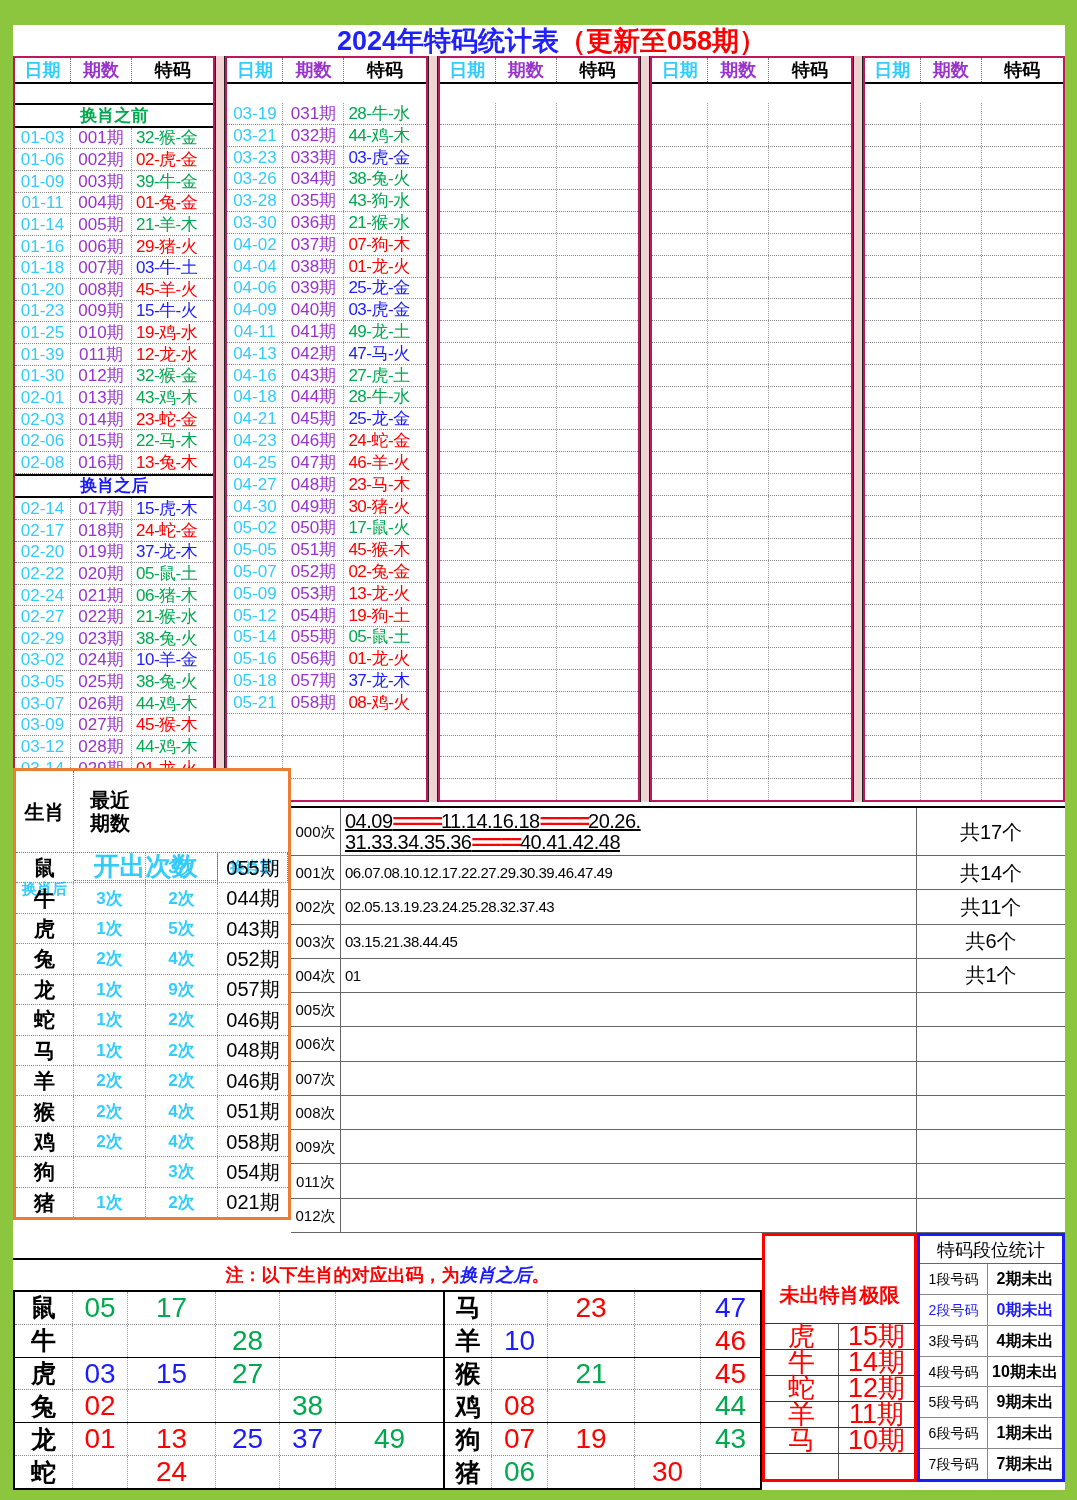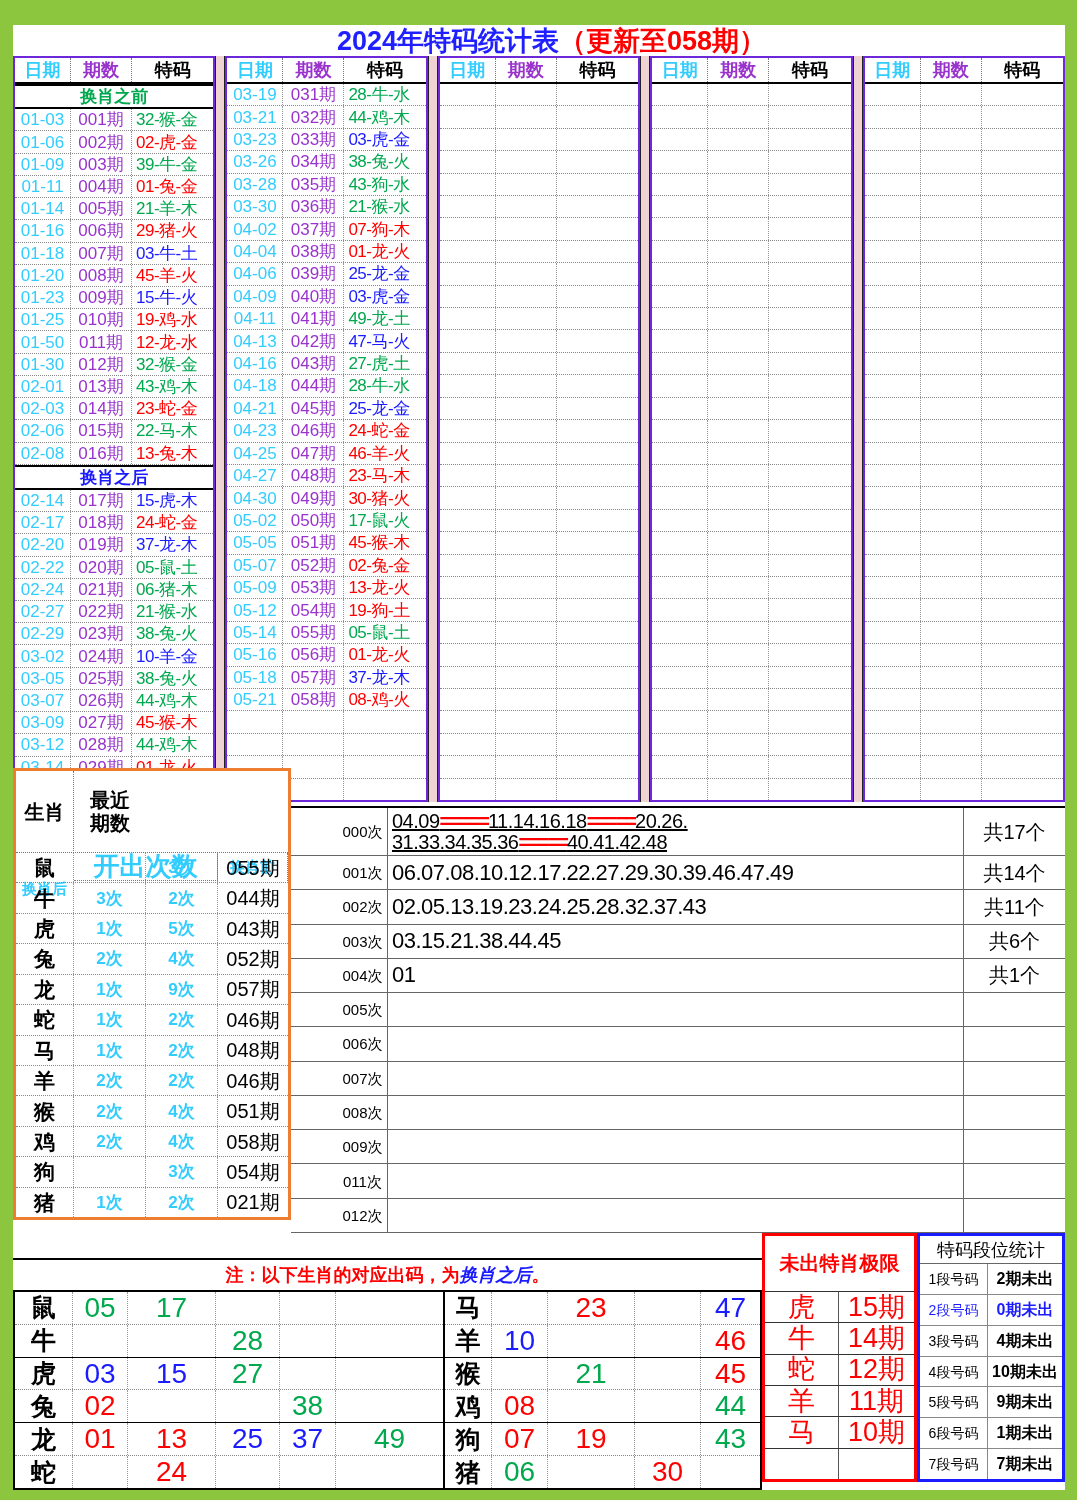--- a/index.html
+++ b/index.html
@@ -10,21 +10,21 @@
   body{font-family:"Liberation Sans","DejaVu Sans",sans-serif;background:#ddd;}
   .page{position:relative;width:1077px;height:1500px;background:var(--frame);overflow:hidden;}
   .content{position:absolute;left:13px;top:25px;width:1052px;height:1465px;background:#fff;}
 
   .title-row{position:absolute;left:13px;top:25px;width:1052px;height:31px;display:flex;align-items:center;justify-content:center;font-size:27px;font-weight:bold;white-space:nowrap;padding-left:25px;}
   .t-main{color:var(--titleblue);}
   .t-suffix{color:var(--red);}
 
   
   .top-tables{position:absolute;left:13px;top:56px;width:1052px;height:746px;display:flex;}
-  .group{flex:1;border:2px solid #6d28d9;display:flex;flex-direction:column;background:#fff;}
+  .group{flex:1;border:2px solid #be185d;display:flex;flex-direction:column;background:#fff;gap:19px;}
   .sep{width:10px;background:var(--pink);border-left:1px solid #222;border-right:1px solid #222;}
   .g-header{height:26px;display:flex;align-items:stretch;border-bottom:2px solid #000;font-size:18px;font-weight:bold;}
   .gh{display:flex;align-items:center;justify-content:center;line-height:1;}
   .gh-date{width:56px;color:var(--cyan);border-right:1px dotted #777;}
   .gh-period{width:61px;color:var(--purple);border-right:1px dotted #777;}
   .gh-code{flex:1;color:#000;}
   .g-rows{flex:1;display:flex;flex-direction:column;}
   .g-row{flex:1 1 0;min-height:0;display:flex;border-bottom:1px dotted #888;font-size:17px;line-height:1;}
   .g-rows > :last-child{border-bottom:none;}
   .gr{display:flex;align-items:center;overflow:hidden;}
@@ -50,23 +50,23 @@
   .sc{display:flex;align-items:center;justify-content:center;line-height:1;}
   .sc-zodiac{width:58px;font-size:21px;font-weight:bold;border-right:1px dotted #999;}
   .sc-before{width:72px;font-size:17px;font-weight:bold;color:var(--cyan);border-right:1px dotted #999;}
   .sc-after{width:72px;font-size:17px;font-weight:bold;color:var(--cyan);border-right:1px dotted #999;}
   .sc-recent{flex:1;font-size:20px;}
 
   
   .freq{position:absolute;left:291px;top:806px;width:774px;height:427px;border-top:2px solid #000;background:#fff;display:flex;flex-direction:column;}
   .f-row{flex:1 1 0;min-height:0;display:flex;border-bottom:1.5px solid #666;}
   .f-row.f-first{flex:0 0 48px;}
-  .f-label{width:50px;display:flex;align-items:center;justify-content:center;font-size:15px;border-right:1.5px solid #666;line-height:1;margin-left:47px;}
+  .f-label{width:50px;display:flex;align-items:center;justify-content:center;font-size:15px;border-right:1.5px solid #666;line-height:1;}
   .f-content{width:576px;display:flex;flex-direction:column;justify-content:center;border-right:1.5px solid #666;padding-left:4px;overflow:hidden;}
-  .f-line{font-size:22px;line-height:1;letter-spacing:-0.5px;white-space:nowrap;}
+  .f-line{font-size:15px;line-height:1;letter-spacing:-0.5px;white-space:nowrap;}
   .f-first .f-line{font-size:20px;line-height:21px;text-decoration:underline;}
   .f-eq{color:var(--red);font-weight:bold;letter-spacing:-2px;}
   .f-count{flex:1;display:flex;align-items:center;justify-content:center;font-size:20px;line-height:1;}
 
   
   .note{position:absolute;left:13px;top:1258px;width:749px;height:32px;border-top:2px solid #000;display:flex;align-items:center;justify-content:center;font-size:18px;font-weight:bold;color:var(--red);background:#fff;white-space:nowrap;}
   .note-hl{color:var(--blue);font-style:italic;}
 
   
   .grid{position:absolute;top:1290px;height:200px;border:2px solid #000;background:#fff;display:flex;flex-direction:column;}
@@ -80,21 +80,21 @@
   .gn{display:flex;align-items:center;justify-content:center;font-size:28px;border-right:1px dotted #999;line-height:1;}
   .grid-a .gn:nth-child(2){width:55px;} .grid-a .gn:nth-child(3){width:88px;}
   .grid-a .gn:nth-child(4){width:64px;} .grid-a .gn:nth-child(5){width:56px;}
   .grid-a .gn:nth-child(6){flex:1;border-right:none;}
   .grid-b .gn:nth-child(2){width:56px;} .grid-b .gn:nth-child(3){width:87px;}
   .grid-b .gn:nth-child(4){width:66px;}
   .grid-b .gn:nth-child(5){flex:1;border-right:none;}
 
   
   .redbox{position:absolute;left:762px;top:1233px;width:155px;height:249px;border:3px solid var(--red);background:#fff;display:flex;flex-direction:column;}
-  .rb-title{flex:0 0 56px;display:flex;align-items:center;justify-content:center;font-size:20px;font-weight:bold;color:var(--red);border-bottom:1.5px solid #333;}
+  .rb-title{flex:0 0 56px;display:flex;align-items:center;justify-content:center;font-size:20px;font-weight:bold;color:var(--red);border-bottom:1.5px solid #333;margin-top:32px;}
   .rb-row{flex:1 1 0;min-height:0;display:flex;border-bottom:1.5px solid #333;}
   .redbox > :last-child{border-bottom:none;}
   .rb-z{width:74px;display:flex;align-items:center;justify-content:center;font-size:27px;color:var(--red);border-right:1px solid #555;line-height:1;}
   .rb-p{flex:1;display:flex;align-items:center;justify-content:center;font-size:27px;color:var(--red);line-height:1;}
 
   
   .bluebox{position:absolute;left:917px;top:1233px;width:148px;height:249px;border:3px solid var(--blue);background:#fff;display:flex;flex-direction:column;}
   .bb-title{flex:0 0 28px;display:flex;align-items:center;justify-content:center;font-size:18px;border-bottom:1px solid #666;line-height:1;}
   .bb-row{flex:1 1 0;min-height:0;display:flex;border-bottom:1px solid #888;}
   .bluebox > :last-child{border-bottom:none;}
@@ -166,21 +166,21 @@
             <div class="gr gr-date">01-23</div>
             <div class="gr gr-period">009期</div>
             <div class="gr gr-code cb">15-牛-火</div>
           </div>
           <div class="g-row">
             <div class="gr gr-date">01-25</div>
             <div class="gr gr-period">010期</div>
             <div class="gr gr-code cr">19-鸡-水</div>
           </div>
           <div class="g-row">
-            <div class="gr gr-date">01-50</div>
+            <div class="gr gr-date">01-39</div>
             <div class="gr gr-period">011期</div>
             <div class="gr gr-code cr">12-龙-水</div>
           </div>
           <div class="g-row">
             <div class="gr gr-date">01-30</div>
             <div class="gr gr-period">012期</div>
             <div class="gr gr-code cg">32-猴-金</div>
           </div>
           <div class="g-row">
             <div class="gr gr-date">02-01</div>

